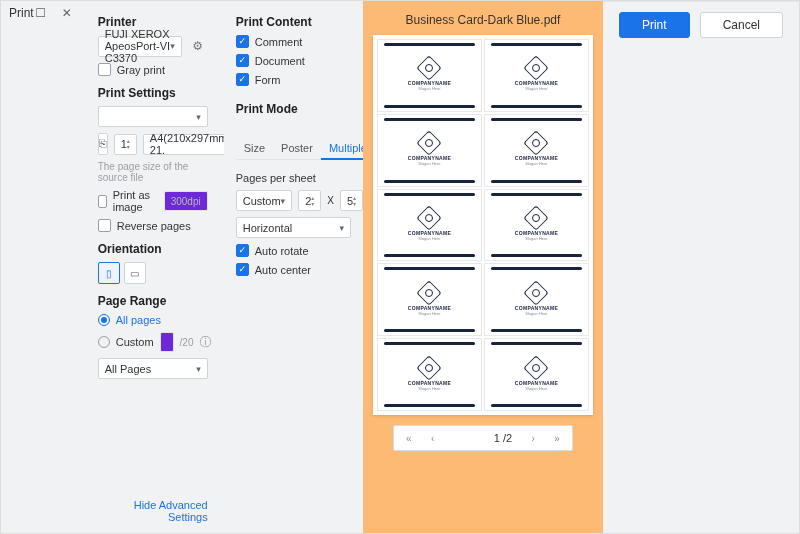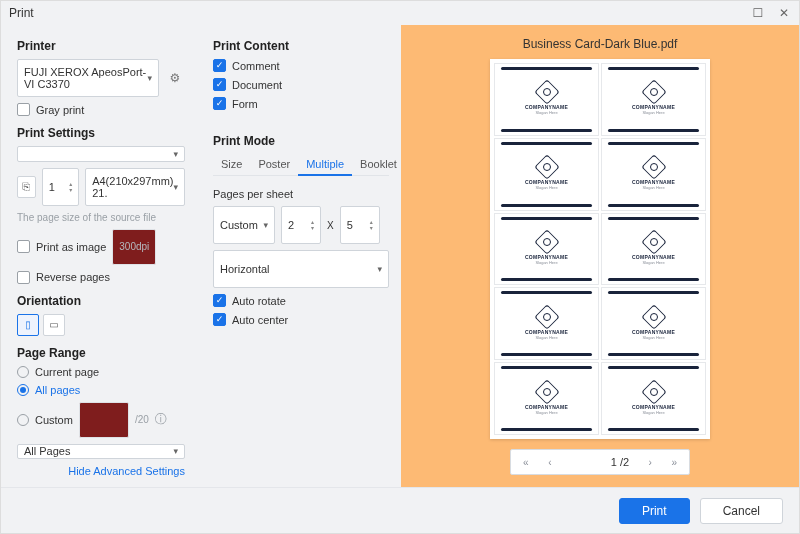--- a/index.html
+++ b/index.html
@@ -1,64 +1,64 @@
 <!DOCTYPE html>
 <html><head>
 <meta charset="utf-8">
 <style>
 * { box-sizing: border-box; margin: 0; padding: 0; font-family: -apple-system, "Segoe UI", Arial, sans-serif; }
 body { background: #f1f2f4; width: 800px; height: 534px; overflow: hidden; font-size: 12px; color: #333; }
-.window { width: 800px; height: 534px; background: #f1f2f4; display: flex; flex-direction: column; border:1px solid #ddd; }
+.window { width: 800px; height: 534px; background: #f1f2f4; display: flex; flex-direction: row; border:1px solid #ddd; }
 .titlebar { display: flex; align-items: center; justify-content: space-between; padding: 4px 8px; height: 24px; }
 .titlebar-title { font-size: 12px; color: #333; }
 .titlebar-ctrls { display: flex; gap: 12px; }
 .titlebar-ctrls span { width: 14px; height: 14px; display:flex; align-items:center; justify-content:center; color:#666; cursor:pointer; }
 .body { flex: 1; display: flex; overflow: hidden; }
 .col1 { width: 200px; padding: 10px 16px; display:flex; flex-direction:column; gap:6px; overflow:hidden; }
 .col2 { width: 200px; padding: 10px 12px; display:flex; flex-direction:column; gap:6px; overflow:hidden; }
 .preview { flex:1; background:#fdba74; display:flex; flex-direction:column; align-items:center; padding:12px 10px; position:relative; }
 .section-h { font-size: 12px; font-weight: 600; color:#222; margin-top:4px; }
-.select, .numbox, .combobox { border:1px solid #cfd4da; background:#fff; border-radius:2px; height:38px; display:flex; align-items:center; padding:0 6px; font-size:11px; position:relative; }
+.select, .numbox, .combobox { border:1px solid #cfd4da; background:#fff; border-radius:2px; height:21px; display:flex; align-items:center; padding:0 6px; font-size:11px; position:relative; }
 .select .caret, .combobox .caret { margin-left:auto; font-size:9px; color:#666; }
 .row { display:flex; align-items:center; gap:6px; }
 .checkbox { display:flex; align-items:center; gap:6px; font-size:11px; color:#333; }
 .cb { width:13px; height:13px; border:1px solid #9aa0a6; border-radius:2px; background:#fff; display:flex; align-items:center; justify-content:center; }
 .cb.checked { background:#1a73e8; border-color:#1a73e8; }
 .cb.checked::after { content:"✓"; color:#fff; font-size:9px; line-height:1; }
 .radio { display:flex; align-items:center; gap:6px; font-size:11px; }
 .rd { width:12px; height:12px; border:1px solid #9aa0a6; border-radius:50%; display:flex; align-items:center; justify-content:center; }
 .rd.sel { border-color:#1a73e8; }
 .rd.sel::after { content:""; width:6px; height:6px; background:#1a73e8; border-radius:50%; }
 .muted { color:#9aa0a6; }
 .toggle-group { display:flex; gap:4px; }
 .toggle-btn { width:22px; height:22px; border:1px solid #cfd4da; border-radius:2px; background:#fff; display:flex; align-items:center; justify-content:center; font-size:10px; color:#555; }
 .toggle-btn.active { border-color:#1a73e8; background:#eef3fd; color:#1a73e8; }
 .link { color:#1a73e8; font-size:11px; text-align:right; cursor:pointer; margin-top:auto; }
-.tabs { display:flex; border-bottom:1px solid #e1e4e8; margin-top:0; }
+.tabs { display:flex; border-bottom:1px solid #e1e4e8; margin-top:16px; }
 .tab { padding:4px 8px; font-size:11px; color:#555; cursor:pointer; }
 .tab.active { color:#1a73e8; border-bottom:2px solid #1a73e8; margin-bottom:-1px; }
 .spin { display:flex; flex-direction:column; margin-left:auto; }
 .spin span { font-size:6px; color:#888; line-height:6px; }
 .preview-title { font-size:12px; color:#333; margin-bottom:8px; }
 .sheet { background:#fff; width:220px; height:380px; box-shadow:0 1px 3px rgba(0,0,0,0.15); display:grid; grid-template-columns:1fr 1fr; grid-template-rows:repeat(5,1fr); gap:2px; padding:4px; }
 .card { border:1px solid #e6e8eb; display:flex; flex-direction:column; align-items:center; justify-content:center; position:relative; overflow:hidden; }
 .card::before { content:""; position:absolute; top:3px; left:6px; right:6px; height:3px; background:#19233b; border-radius:2px; }
 .card::after { content:""; position:absolute; bottom:3px; left:6px; right:6px; height:3px; background:#19233b; border-radius:2px; }
 .card-logo { width:18px; height:18px; border:1.5px solid #19233b; border-radius:3px; transform:rotate(45deg); display:flex; align-items:center; justify-content:center; margin-bottom:3px; }
 .card-logo::after { content:""; width:6px; height:6px; border:1.5px solid #19233b; border-radius:50%; transform:rotate(-45deg); }
 .card-name { font-size:5px; font-weight:600; letter-spacing:0.3px; color:#19233b; }
 .card-sub { font-size:4px; color:#8a8f99; }
 .pager { margin-top:10px; display:flex; align-items:center; gap:2px; background:#fff; border:1px solid #d8dce1; border-radius:2px; padding:3px 4px; }
 .pager-btn { width:22px; height:18px; display:flex; align-items:center; justify-content:center; color:#8a8f99; font-size:10px; cursor:pointer; }
 .pager-text { font-size:11px; padding:0 8px;margin-left:40px; }
 .footer { height:46px; display:flex; align-items:center; justify-content:flex-end; gap:10px; padding:0 16px; background:#f1f2f4; border-top:1px solid #e4e6ea; }
 .btn { height:26px; padding:0 22px; border-radius:3px; border:1px solid #cfd4da; background:#fff; font-size:12px; cursor:pointer; display:flex; align-items:center; }
 .btn.primary { background:#1a73e8; border-color:#1a73e8; color:#fff; }
 .gear { display:flex; align-items:center; justify-content:center; width:20px; height:22px; color:#777; }
-.dpiBox { background:#7f1d1d; border:1px solid #dfe2e6; border-radius:2px; height:36px; padding:0 6px; display:flex; align-items:center; font-size:10px; color:#b5b9bf; }
+.dpiBox { background:#6d28d9; border:1px solid #dfe2e6; border-radius:2px; height:20px; padding:0 6px; display:flex; align-items:center; font-size:10px; color:#b5b9bf; }
 </style>
 </head>
 <body>
 
 <div class="window">
   <div class="titlebar">
     <span class="titlebar-title">Print</span>
     <div class="titlebar-ctrls">
       <span>☐</span>
       <span>✕</span>
@@ -113,24 +113,20 @@
       </label>
 
       <div class="section-h">Orientation</div>
       <div class="toggle-group">
         <div class="toggle-btn active">▯</div>
         <div class="toggle-btn">▭</div>
       </div>
 
       <div class="section-h">Page Range</div>
       <label class="radio">
-        <span class="rd"></span>
-        <span>Current page</span>
-      </label>
-      <label class="radio">
         <span class="rd sel"></span>
         <span style="color:#1a73e8">All pages</span>
       </label>
       <div class="row">
         <label class="radio">
           <span class="rd"></span>
           <span>Custom</span>
         </label>
         <div class="dpiBox" style="width:50px" placeholder="1-20"></div>
         <span class="muted" style="font-size:10px">/20</span>
@@ -152,21 +148,21 @@
         </label>
       <label class="checkbox">
           <span class="cb checked"></span>
           <span>Document</span>
         </label>
       <label class="checkbox">
           <span class="cb checked"></span>
           <span>Form</span>
         </label>
 
-      <div class="section-h" style="margin-top:18px">Print Mode</div>
+      <div class="section-h" style="margin-top:10px">Print Mode</div>
       <div class="tabs">
         <div class="tab">Size</div>
         <div class="tab">Poster</div>
         <div class="tab active">Multiple</div>
         <div class="tab">Booklet</div>
       </div>
       <div style="font-size:11px;margin-top:6px">Pages per sheet</div>
       <div class="row">
         <div class="select" style="width:62px">
             <span>Custom</span>

